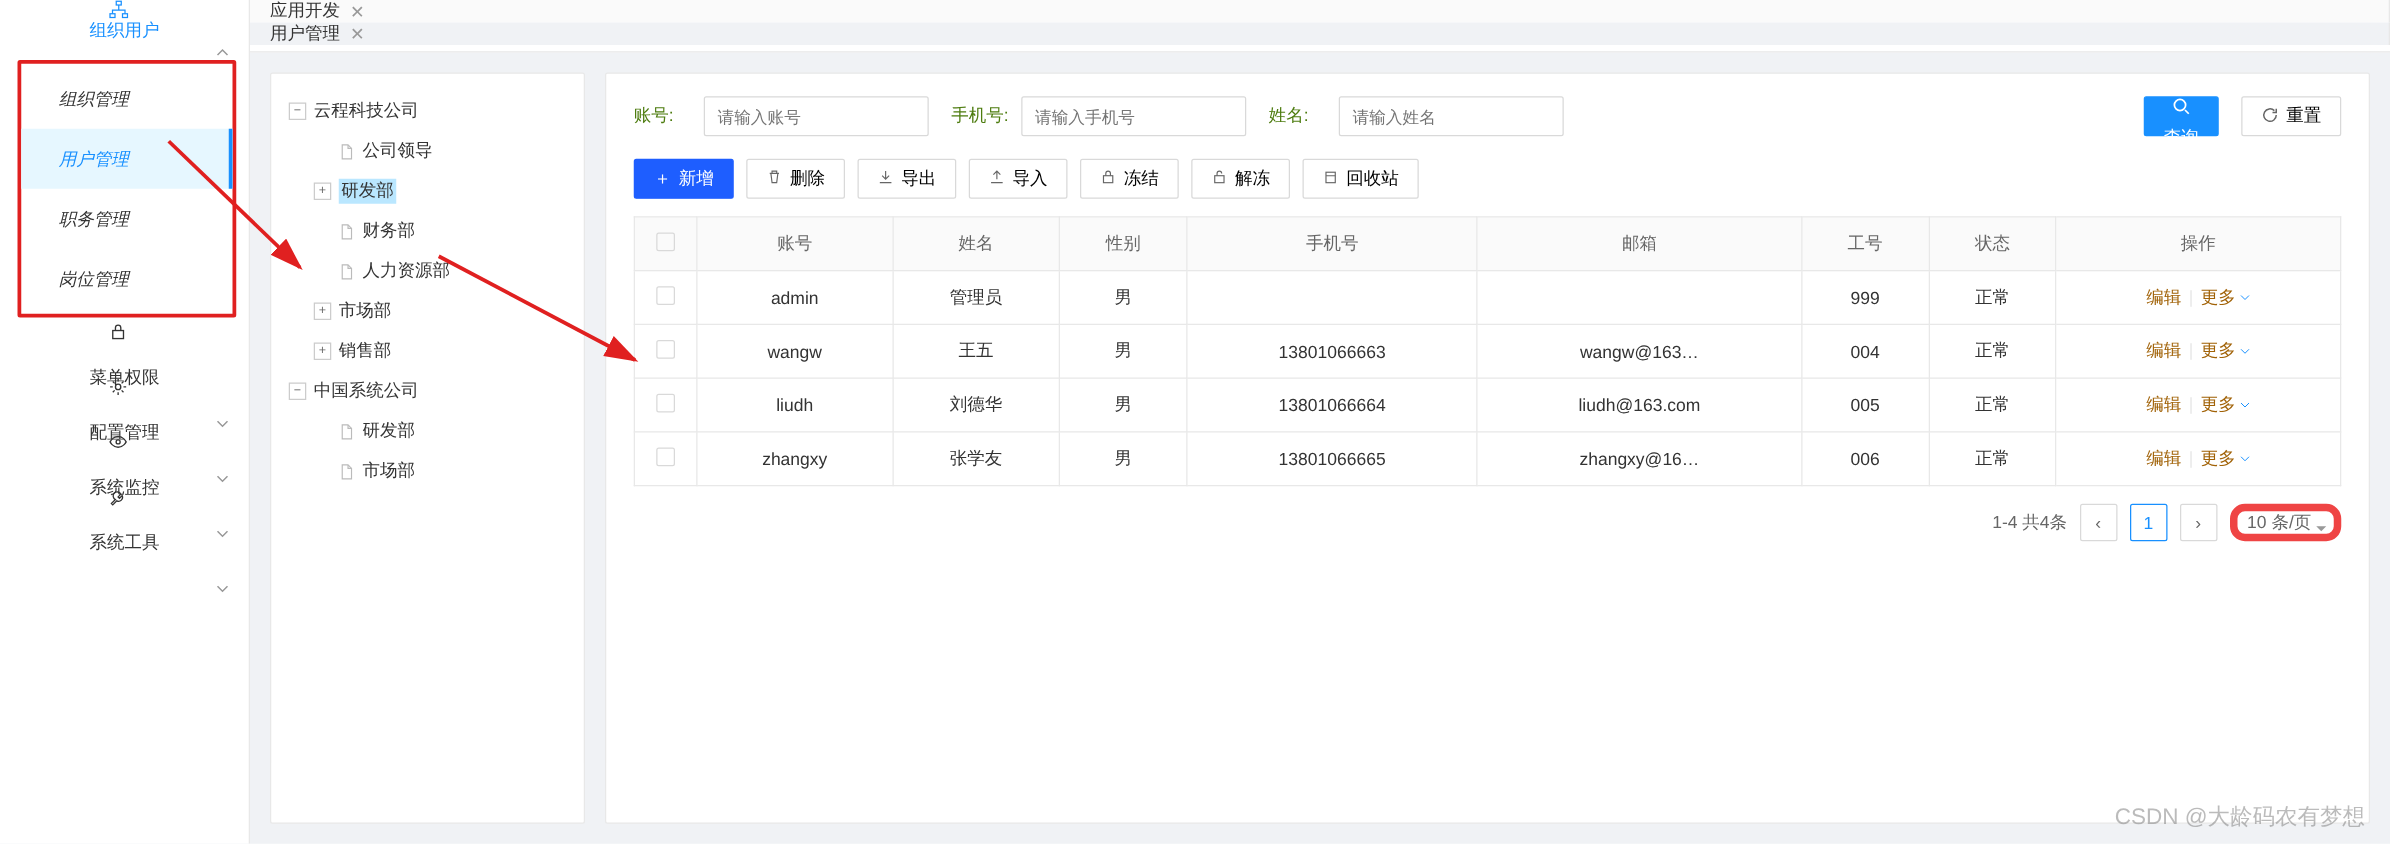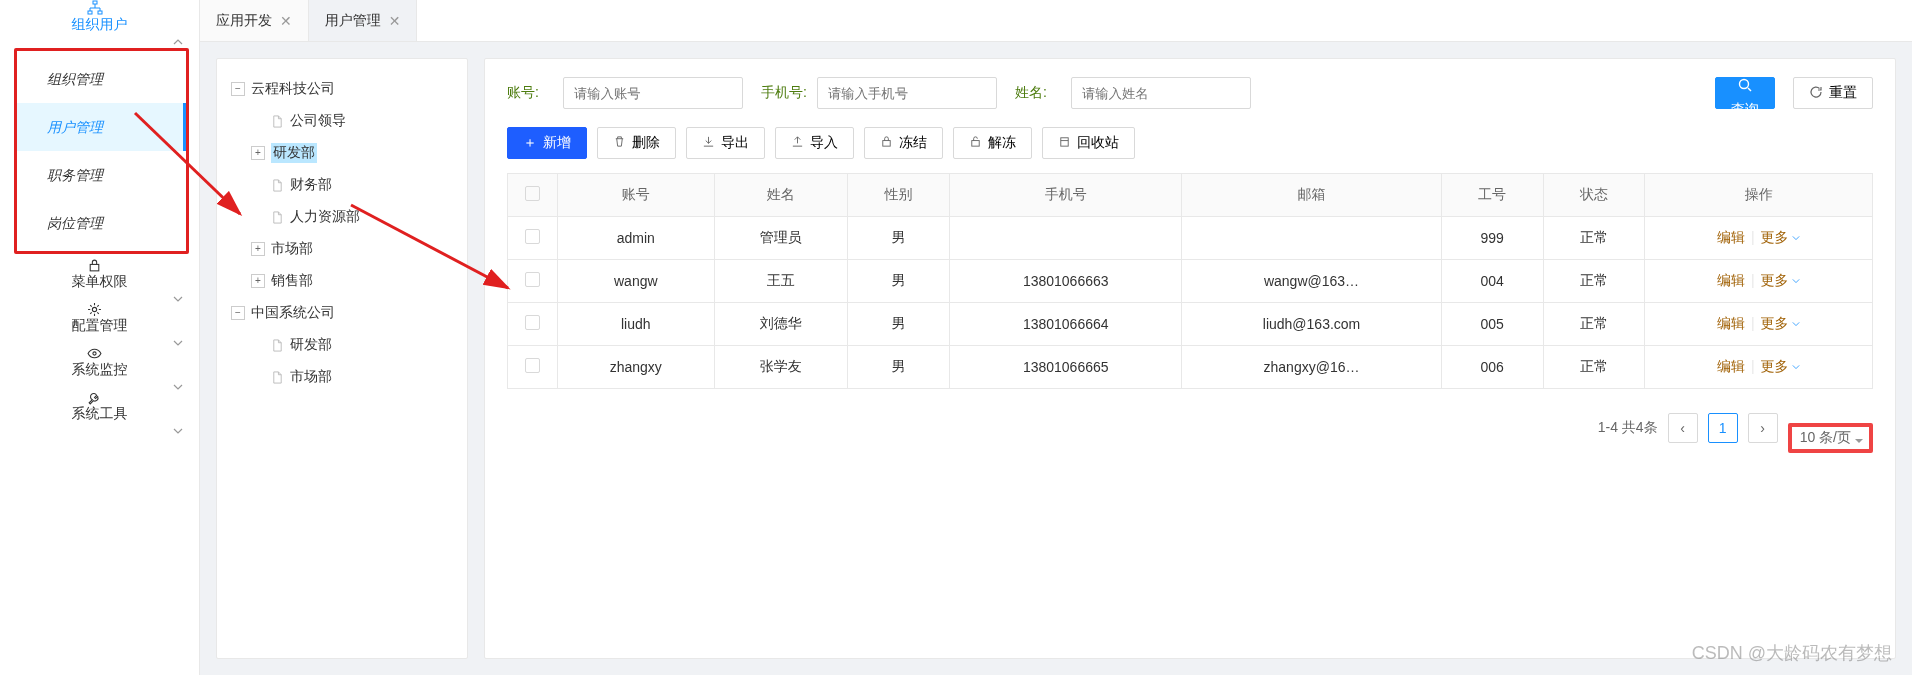--- a/index.html
+++ b/index.html
@@ -1,29 +1,29 @@
 <!DOCTYPE html>
 <html><head>
 <meta charset="utf-8">
 <style>
 * { box-sizing: border-box; margin: 0; padding: 0; }
 body { font-family: -apple-system, "Microsoft YaHei", sans-serif; font-size: 14px; color: #333; background: #f0f2f5; width: 1912px; height: 675px; overflow: hidden; position: relative; }
 .layout { display: flex; height: 100%; }
 .sidebar { width: 200px; background: #fff; border-right: 1px solid #e8e8e8; }
 .menu-group-header { display: flex; align-items: center; padding: 0 16px; height: 44px; cursor: pointer; color: #1890ff; flex-direction: column; }
-.menu-group-header.collapsed { color: #333; }
+.menu-group-header.collapsed { color: #333; gap: 20px; }
 .menu-group-header .icon { margin-right: 10px; display: inline-flex; width: 16px; }
 .menu-group-header .chev { margin-left: auto; color: #999; }
 .submenu { padding: 4px 0; }
 .submenu-item { padding: 0 16px 0 44px; height: 48px; line-height: 48px; cursor: pointer; font-style: italic; }
 .submenu-item.active { background: #e6f7ff; border-right: 3px solid #1890ff; color: #1890ff; }
 .submenu-box { border: 3px solid #e02020; margin: 4px 10px 4px 14px; border-radius: 2px; }
 .submenu-box .submenu-item { padding-left: 30px; }
 .main { flex: 1; display: flex; flex-direction: column; }
-.tabs { height: 42px; background: #fff; display: flex; align-items: stretch; border-bottom: 1px solid #e8e8e8; }
+.tabs { height: 42px; background: #fff; display: flex; align-items: stretch; border-bottom: 1px solid #e8e8e8; flex-direction: column; }
 .tab { display: flex; align-items: center; padding: 0 16px; cursor: pointer; background: #fafafa; border-right: 1px solid #e8e8e8; }
 .tab.active { background: #f0f2f5; }
 .tab .close { margin-left: 8px; color: #999; }
 .content { flex: 1; padding: 16px; display: flex; gap: 16px; }
 .panel { background: #fff; border: 1px solid #e8e8e8; border-radius: 2px; }
 .tree-panel { width: 252px; padding: 14px; }
 .tree-search { position: relative; margin-bottom: 10px; }
 .tree-search input { width: 100%; height: 32px; padding: 0 30px 0 10px; border: 1px solid #d9d9d9; border-radius: 2px; outline: none; }
 .tree-search .sicon { position: absolute; right: 8px; top: 8px; color: #bbb; }
 .tree { font-size: 14px; }
@@ -44,21 +44,21 @@
 .toolbar { display: flex; gap: 10px; margin-bottom: 14px; }
 table { width: 100%; border-collapse: collapse; }
 th, td { border: 1px solid #e8e8e8; padding: 12px 8px; text-align: center; font-weight: normal; }
 th { background: #fafafa; color: #666; }
 .chk { width: 15px; height: 15px; border: 1px solid #d9d9d9; border-radius: 2px; display: inline-block; }
 .op-link { color: #a16207; cursor: pointer; }
 .op-sep { color: #e8e8e8; margin: 0 6px; }
 .pagination { display: flex; justify-content: flex-end; align-items: center; gap: 10px; margin-top: 14px; color: #666; }
 .page-btn { width: 30px; height: 30px; border: 1px solid #d9d9d9; display: inline-flex; align-items: center; justify-content: center; cursor: pointer; border-radius: 2px; }
 .page-btn.active { border-color: #1890ff; color: #1890ff; }
-.page-select { height: 30px; padding: 0 18px 0 8px; border: 4px solid #ef4444; border-radius: 2px; display: inline-flex; align-items: center; cursor: pointer; position: relative; margin-top: 20px; }
+.page-select { height: 30px; padding: 0 18px 0 8px; border: 6px solid #ef4444; border-radius: 12px; display: inline-flex; align-items: center; cursor: pointer; position: relative; }
 .page-select::after { content: ""; position: absolute; right: 6px; top: 12px; border: 4px solid transparent; border-top-color: #999; }
 .arrow { position: absolute; pointer-events: none; }
 .watermark { position: absolute; right: 20px; bottom: 10px; color: rgba(120,120,120,0.5); font-size: 18px; }
 </style>
 </head>
 <body>
 
 <div class="layout">
 
   <div class="sidebar">

